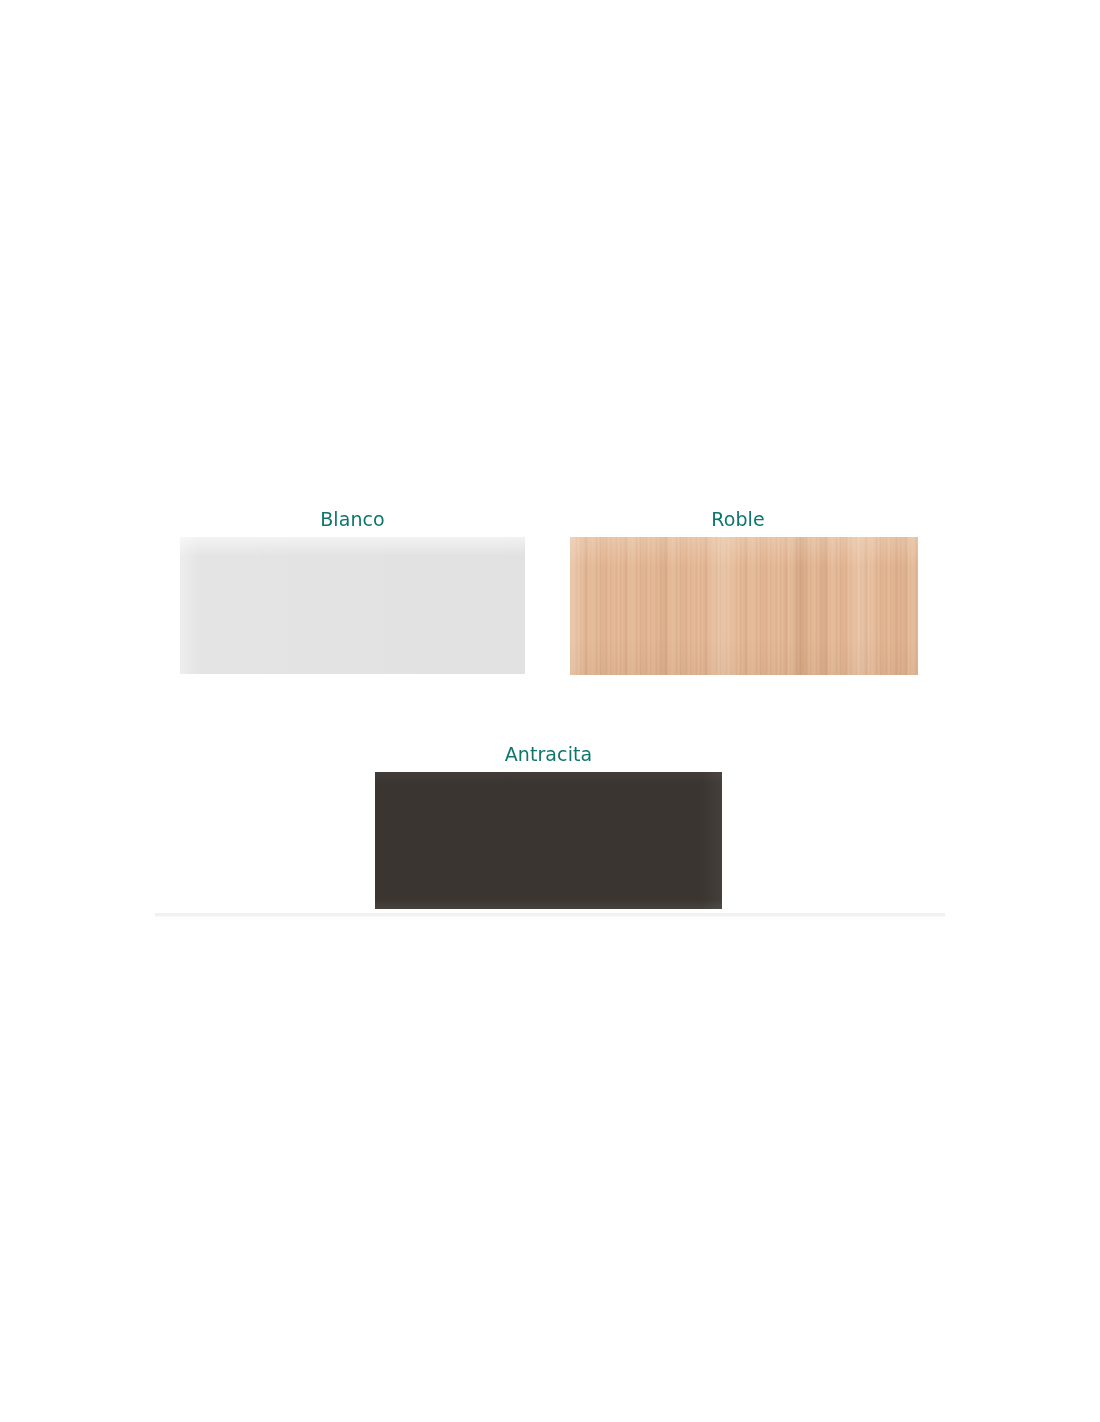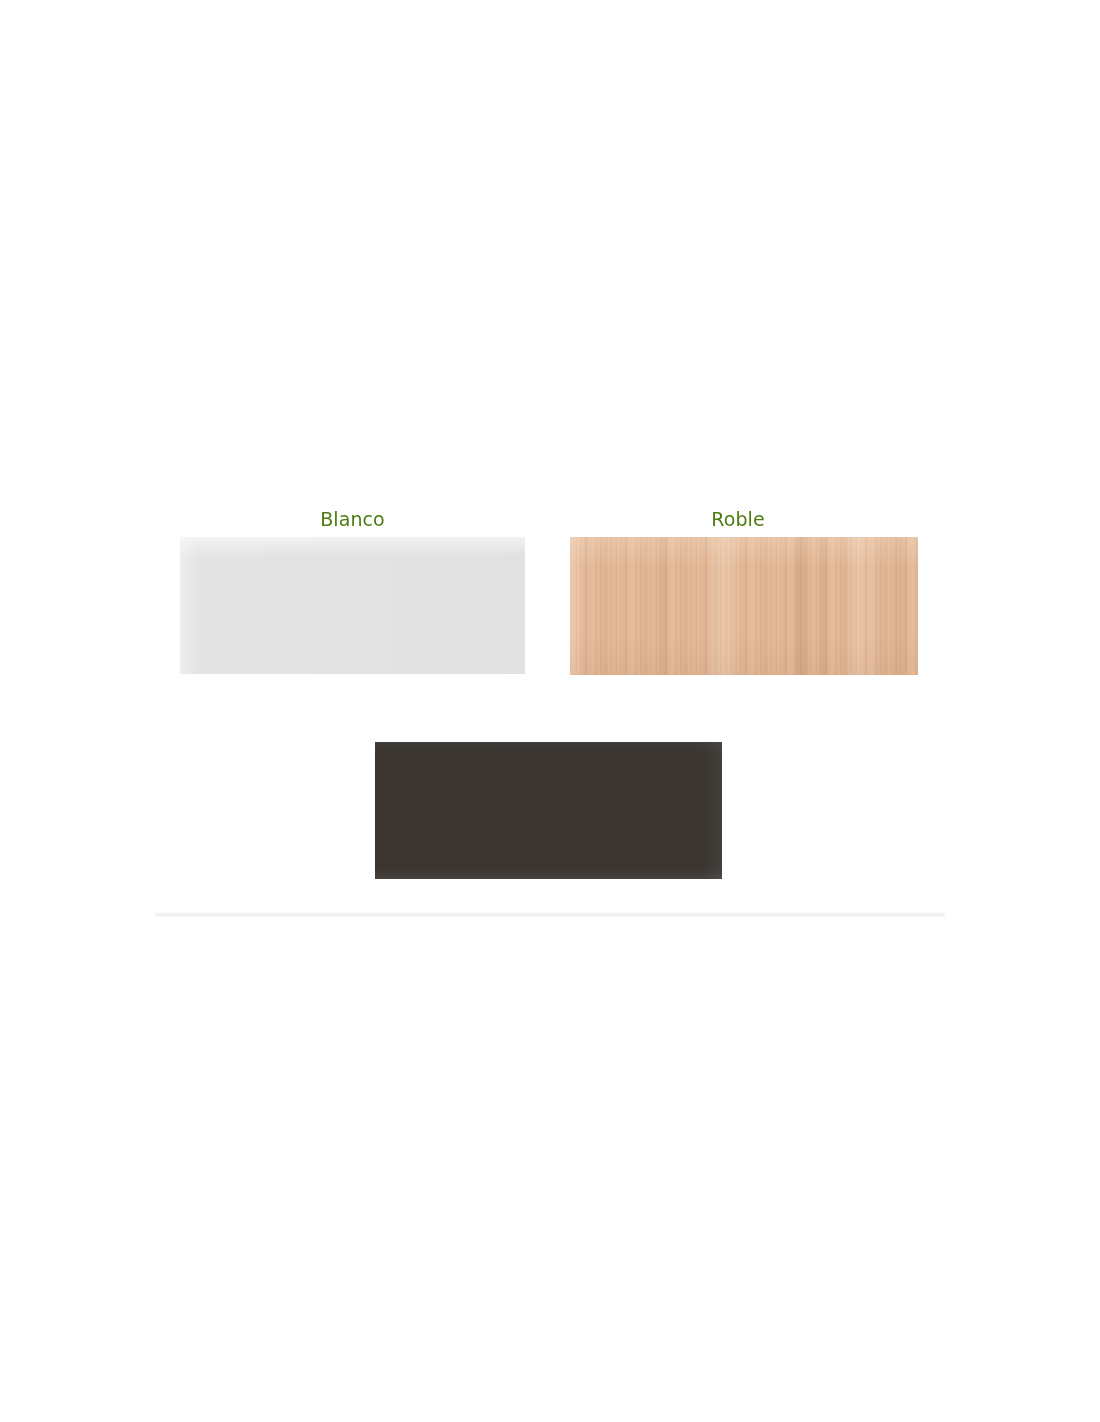--- a/index.html
+++ b/index.html
@@ -30,21 +30,21 @@
     position: absolute;
     text-align: center;
   }
 
   .swatch-label {
     display: block;
     font-family: "DejaVu Sans", "Liberation Sans", sans-serif;
     font-size: 19px;
     line-height: 24px;
     font-weight: 400;
-    color: #4d7c0f;
+    color: #0f766e;
     letter-spacing: 0.1px;
     white-space: nowrap;
     margin: 0 0 6px 0;
   }
 
   .swatch-tile {
     display: block;
     width: 100%;
     height: 100%;
     position: relative;
@@ -158,20 +158,21 @@
       <span class="swatch-tile tile-roble" style="background-color: rgb(227, 183, 149);">
         <span class="grain-fine"></span>
         <span class="grain-mid"></span>
         <span class="grain-streaks"></span>
         <span class="grain-shade"></span>
       </span>
     </div>
   </div>
 
   <div class="swatch-cell" id="cell-2" style="left: 375px; top: 742px; width: 347px;">
+    <span class="swatch-label">Antracita</span>
     <div class="swatch-box" id="box-2" style="width: 347px; height: 137px;">
       <span class="swatch-tile tile-antracita" style="background-color: rgb(58, 53, 49);">
         <span class="shade"></span>
       </span>
     </div>
   </div>
 
   <hr class="section-divider" style="left: 155px; top: 913px; width: 790px; height: 3px; background: rgb(241, 241, 241);">
 </div>
 

